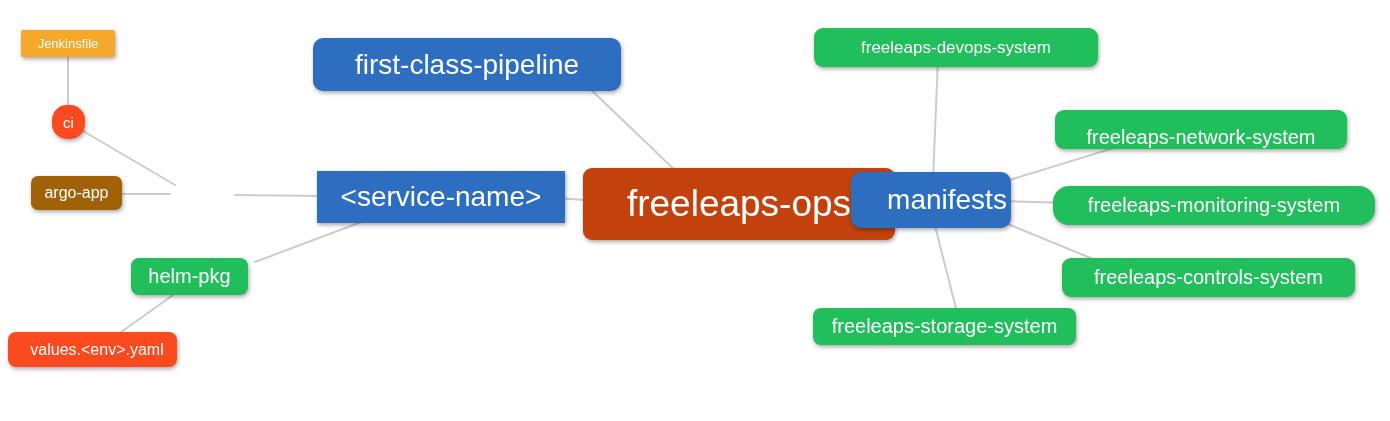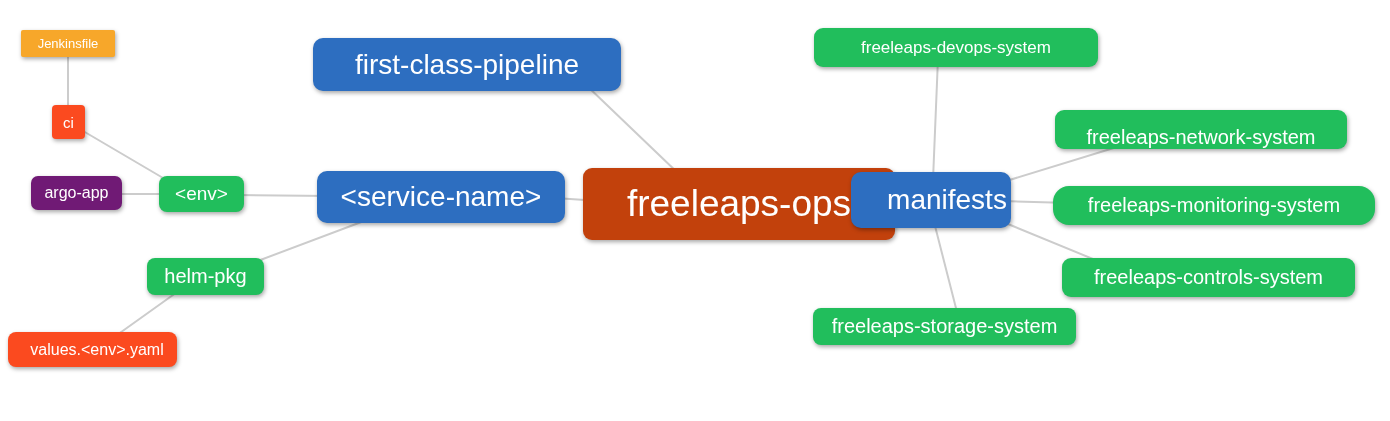--- a/index.html
+++ b/index.html
@@ -55,36 +55,33 @@
       <line x1="1003" y1="222" x2="1110" y2="266" stroke="#cccccc" stroke-width="2" stroke-linecap="round"></line>
       <line x1="934" y1="222" x2="958" y2="316" stroke="#cccccc" stroke-width="2" stroke-linecap="round"></line>
     </svg>
 
 <div class="node" style="left: 583px; top: 168px; width: 312px; height: 72px; font-size: 37px; background: #c2410c; border-radius: 9px;">
       <span>freeleaps-ops</span>
     </div>
     <div class="node" style="left: 313px; top: 38px; width: 308px; height: 53px; font-size: 28px; background: rgb(45, 110, 192); border-radius: 10px;">
       <span>first-class-pipeline</span>
     </div>
-    <div class="node" style="left: 317px; top: 171px; width: 248px; height: 52px; font-size: 28px; background: rgb(45, 110, 192); border-radius: 10px; align-items: center;">
+    <div class="node" style="left: 317px; top: 171px; width: 248px; height: 52px; font-size: 28px; background: rgb(45, 110, 192); border-radius: 0; align-items: center;">
       <span>&lt;service-name&gt;</span>
     </div>
     <div class="node" style="left: 851px; top: 172px; width: 160px; height: 56px; font-size: 28px; background: rgb(45, 110, 192); border-radius: 10px; padding-left: 32px;">
       <span>manifests</span>
     </div>
-    <div class="node" style="left: 159px; top: 176px; width: 85px; height: 36px; font-size: 19px; background: rgb(33, 190, 92); border-radius: 8px;">
-      <span>&lt;env&gt;</span>
-    </div>
-    <div class="node" style="left: 147px; top: 258px; width: 117px; height: 37px; font-size: 20px; background: rgb(33, 190, 92); border-radius: 8px;">
+    <div class="node" style="left: 131px; top: 258px; width: 117px; height: 37px; font-size: 20px; background: rgb(33, 190, 92); border-radius: 8px;">
       <span>helm-pkg</span>
     </div>
-    <div class="node" style="left: 52px; top: 105px; width: 33px; height: 34px; font-size: 15px; background: rgb(251, 74, 31); border-radius: 4px;">
+    <div class="node" style="left: 52px; top: 105px; width: 33px; height: 34px; font-size: 15px; background: rgb(251, 74, 31); border-radius: 15px;">
       <span>ci</span>
     </div>
-    <div class="node" style="left: 31px; top: 176px; width: 91px; height: 34px; font-size: 16px; background: #701a75; border-radius: 7px;">
+    <div class="node" style="left: 31px; top: 176px; width: 91px; height: 34px; font-size: 16px; background: #a16207; border-radius: 7px;">
       <span>argo-app</span>
     </div>
     <div class="node" style="left: 8px; top: 332px; width: 169px; height: 35px; font-size: 16px; background: rgb(251, 74, 31); border-radius: 8px; padding-left: 9px;">
       <span>values.&lt;env&gt;.yaml</span>
     </div>
     <div class="node" style="left: 21px; top: 30px; width: 94px; height: 27px; font-size: 13px; background: rgb(247, 167, 42); border-radius: 2px;">
       <span>Jenkinsfile</span>
     </div>
     <div class="node" style="left: 798px; top: 28px; width: 284px; height: 39px; font-size: 17px; background: rgb(33, 190, 92); border-radius: 9px; margin-left: 16px;">
       <span>freeleaps-devops-system</span>

